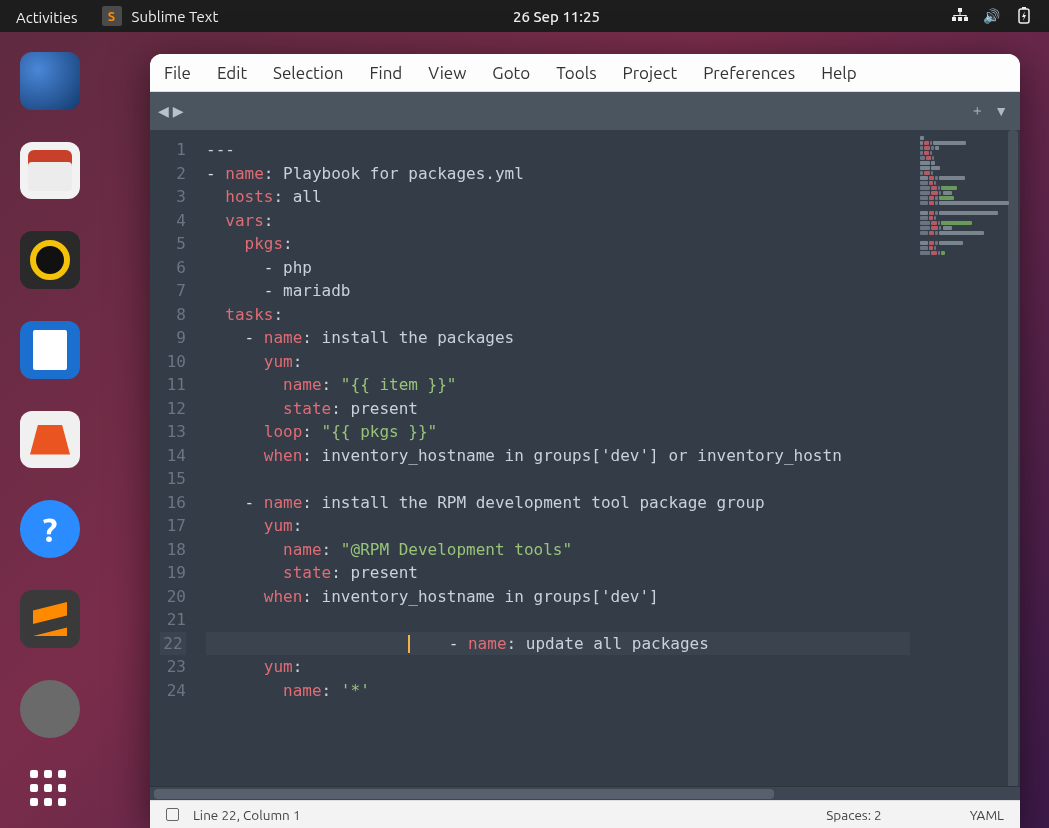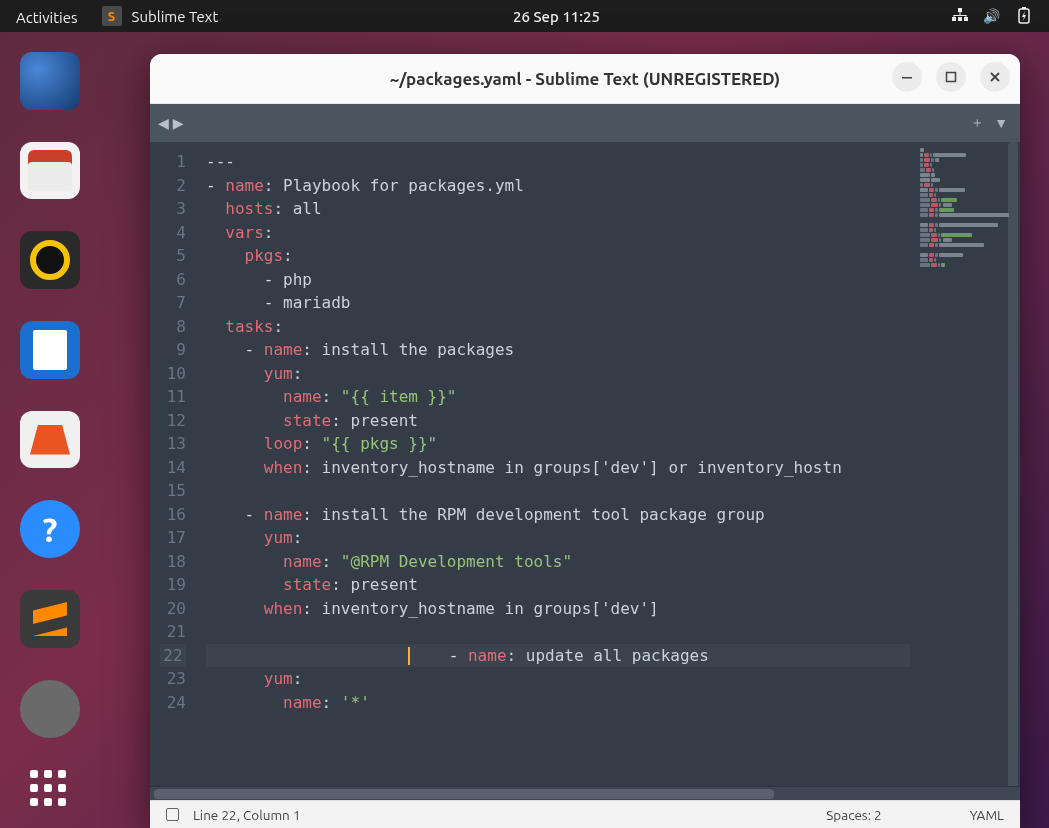--- a/index.html
+++ b/index.html
@@ -130,41 +130,33 @@
       <span></span>
       <span></span>
       <span></span>
       <span></span>
       <span></span>
       <span></span>
   </div>
 </div>
 
 <div class="window">
-  <div class="titlebar">
-    <span class="title">~/packages.yaml - Sublime Text (UNREGISTERED)</span>
-    <div class="win-controls">
-      <div class="win-btn">
-        <svg width="12" height="12">
-            <rect x="1" y="6" width="10" height="1.5" fill="#444"></rect>
-          </svg>
-      </div>
-      <div class="win-btn">
-        <svg width="12" height="12">
-            <rect x="1.5" y="1.5" width="9" height="9" fill="none" stroke="#444" stroke-width="1.5"></rect>
-          </svg>
-      </div>
-      <div class="win-btn">
-        <svg width="12" height="12">
-            <path d="M2 2 L10 10 M10 2 L2 10" stroke="#444" stroke-width="1.8"></path>
-          </svg>
-      </div>
+
+  <div class="menubar" id="menubar">
+      <span>File</span>
+      <span>Edit</span>
+      <span>Selection</span>
+      <span>Find</span>
+      <span>View</span>
+      <span>Goto</span>
+      <span>Tools</span>
+      <span>Project</span>
+      <span>Preferences</span>
+      <span>Help</span>
     </div>
-  </div>
-
 
   <div class="tabbar">
     <div class="tab-nav">
       <span class="arrow">◀</span>
       <span class="arrow">▶</span>
     </div>
     <div class="tab-actions">
       <span>＋</span>
       <span>▼</span>
     </div>

